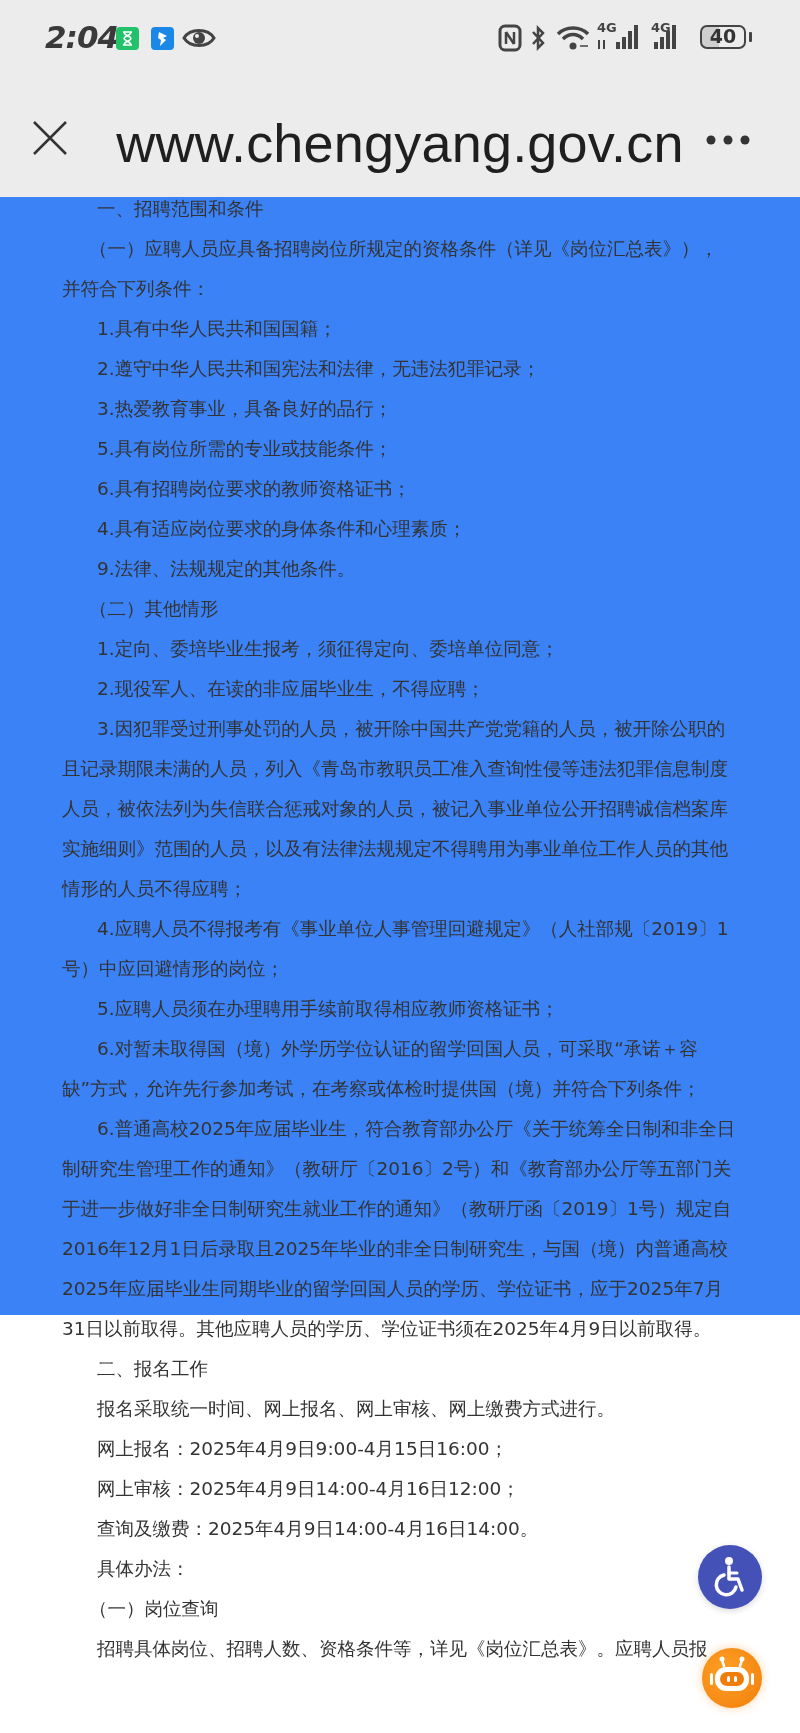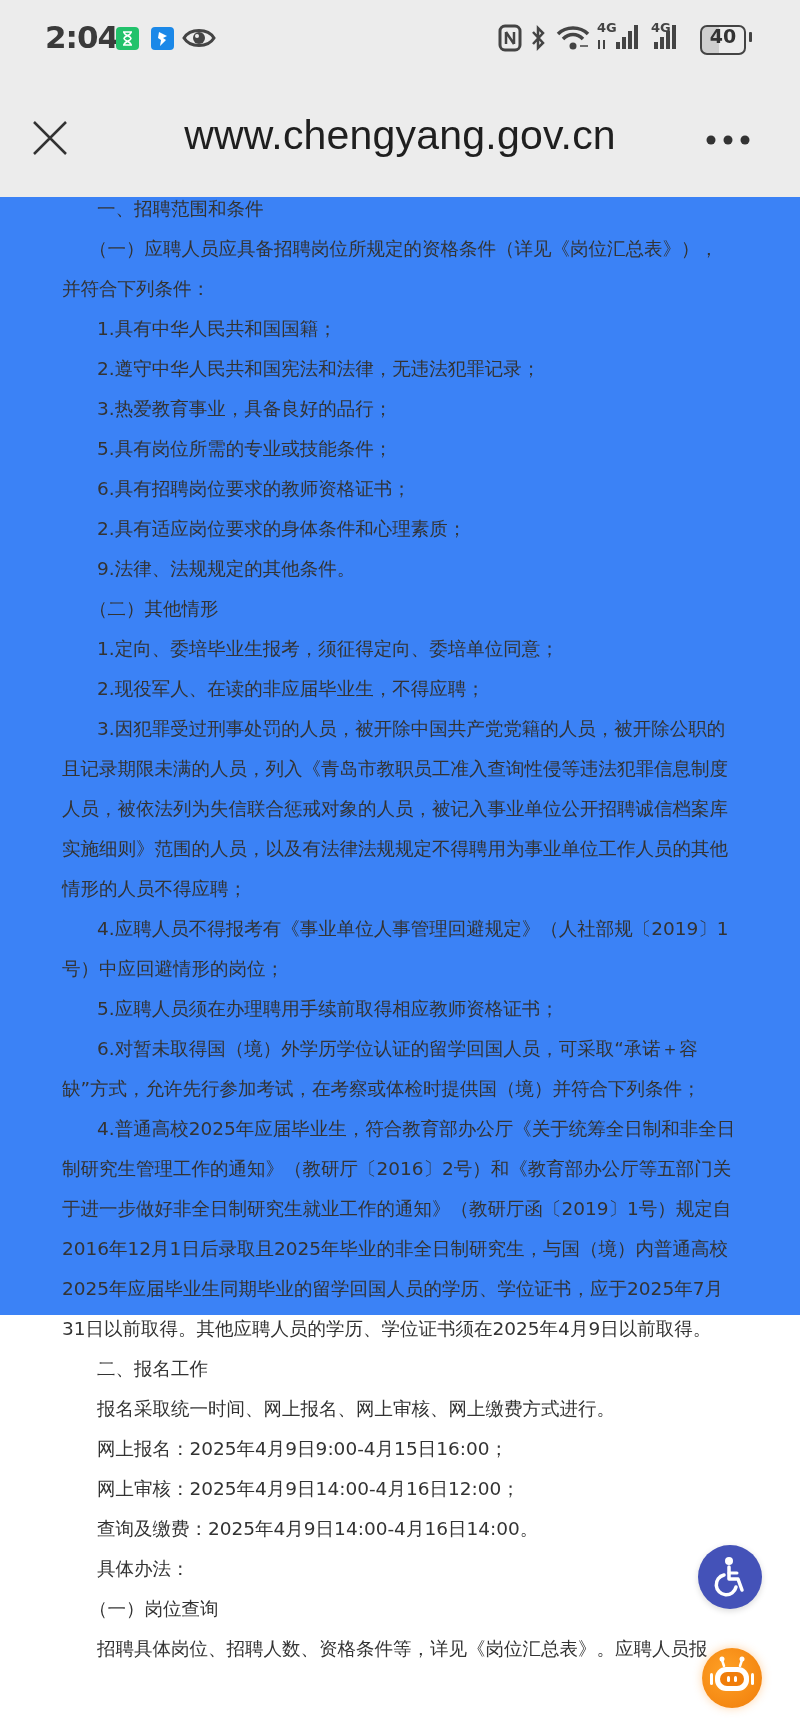--- a/index.html
+++ b/index.html
@@ -8,43 +8,43 @@
     background:#ffffff;
     font-family:"DejaVu Sans","Liberation Sans",sans-serif;
     color:#333333;
   }
   .statusbar {
     position:absolute; left:0; top:0; width:800px; height:80px;
     background:#ececec;
   }
   .time {
     position:absolute; left:45px; top:19px; font-size:31px; font-weight:bold;
-    color:#3a3a3a; font-family:"DejaVu Sans",sans-serif; letter-spacing:-1px;
+    color:#3a3a3a; font-family:"DejaVu Sans",sans-serif; letter-spacing:-1px;font-style:italic;
   }
   .sb-icon { position:absolute; top:27px; width:23px; height:23px; border-radius:4px; }
   .sb-icon.timer { left:116px; background:#22c26b; }
   .sb-icon.feather { left:151px; background:#1b88e8; }
   .sb-eye { position:absolute; left:182px; top:25px; width:34px; height:26px; }
   .sb-r { position:absolute; top:24px; }
   .battery {
-    position:absolute; left:700px; top:25px; width:46px; height:30px;
+    position:absolute; left:700px; top:25px; width:46px; height:24px;
     border:2.5px solid #444; border-radius:7px; box-sizing:border-box;
     font-size:19px; font-weight:bold; color:#333; text-align:center; line-height:19px;
     background:linear-gradient(90deg,#cfcfcf 0 40%, #ececec 40%);
   }
   .battery-tip { position:absolute; left:749px; top:32px; width:3px; height:10px; background:#444; border-radius:1px; }
 
   .navbar {
     position:absolute; left:0; top:80px; width:800px; height:117px;
     background:#ececec;
   }
   .close-btn { position:absolute; left:28px; top:36px; width:44px; height:44px; }
   .url {
     position:absolute; left:0; right:0; top:32px; text-align:center;
-    font-size:41px; color:#1f1f1f; font-family:"Liberation Sans",sans-serif;
+    font-size:54px; color:#1f1f1f; font-family:"Liberation Sans",sans-serif;
     letter-spacing:0.2px;
   }
   .more-btn { position:absolute; left:704px; top:50px; width:50px; height:20px; }
 
   .content {
     position:absolute; left:0; top:197px; width:800px; height:1118px;
     background:#3b82f6;
   }
   .p {
     position:absolute; left:62px; width:678px;
@@ -150,36 +150,36 @@
 <div class="content">
   <div class="p" style="top:-8px;" id="article-body">
       <div class="line indent">一、招聘范围和条件</div>
       <div class="line indent-half">（一）应聘人员应具备招聘岗位所规定的资格条件（详见《岗位汇总表》），</div>
       <div class="line">并符合下列条件：</div>
       <div class="line indent">1.具有中华人民共和国国籍；</div>
       <div class="line indent">2.遵守中华人民共和国宪法和法律，无违法犯罪记录；</div>
       <div class="line indent">3.热爱教育事业，具备良好的品行；</div>
       <div class="line indent">5.具有岗位所需的专业或技能条件；</div>
       <div class="line indent">6.具有招聘岗位要求的教师资格证书；</div>
-      <div class="line indent">2.具有适应岗位要求的身体条件和心理素质；</div>
+      <div class="line indent">4.具有适应岗位要求的身体条件和心理素质；</div>
       <div class="line indent">9.法律、法规规定的其他条件。</div>
       <div class="line indent-half">（二）其他情形</div>
       <div class="line indent">1.定向、委培毕业生报考，须征得定向、委培单位同意；</div>
       <div class="line indent">2.现役军人、在读的非应届毕业生，不得应聘；</div>
       <div class="line indent">3.因犯罪受过刑事处罚的人员，被开除中国共产党党籍的人员，被开除公职的</div>
       <div class="line">且记录期限未满的人员，列入《青岛市教职员工准入查询性侵等违法犯罪信息制度</div>
       <div class="line">人员，被依法列为失信联合惩戒对象的人员，被记入事业单位公开招聘诚信档案库</div>
       <div class="line">实施细则》范围的人员，以及有法律法规规定不得聘用为事业单位工作人员的其他</div>
       <div class="line">情形的人员不得应聘；</div>
       <div class="line indent">4.应聘人员不得报考有《事业单位人事管理回避规定》（人社部规〔2019〕1</div>
       <div class="line">号）中应回避情形的岗位；</div>
       <div class="line indent">5.应聘人员须在办理聘用手续前取得相应教师资格证书；</div>
       <div class="line indent">6.对暂未取得国（境）外学历学位认证的留学回国人员，可采取“承诺＋容</div>
       <div class="line">缺”方式，允许先行参加考试，在考察或体检时提供国（境）并符合下列条件；</div>
-      <div class="line indent">4.普通高校2025年应届毕业生，符合教育部办公厅《关于统筹全日制和非全日</div>
+      <div class="line indent">6.普通高校2025年应届毕业生，符合教育部办公厅《关于统筹全日制和非全日</div>
       <div class="line">制研究生管理工作的通知》（教研厅〔2016〕2号）和《教育部办公厅等五部门关</div>
       <div class="line">于进一步做好非全日制研究生就业工作的通知》（教研厅函〔2019〕1号）规定自</div>
       <div class="line">2016年12月1日后录取且2025年毕业的非全日制研究生，与国（境）内普通高校</div>
       <div class="line">2025年应届毕业生同期毕业的留学回国人员的学历、学位证书，应于2025年7月</div>
       <div class="line">31日以前取得。其他应聘人员的学历、学位证书须在2025年4月9日以前取得。</div>
       <div class="line indent">二、报名工作</div>
       <div class="line indent">报名采取统一时间、网上报名、网上审核、网上缴费方式进行。</div>
       <div class="line indent">网上报名：2025年4月9日9:00-4月15日16:00；</div>
       <div class="line indent">网上审核：2025年4月9日14:00-4月16日12:00；</div>
       <div class="line indent">查询及缴费：2025年4月9日14:00-4月16日14:00。</div>

